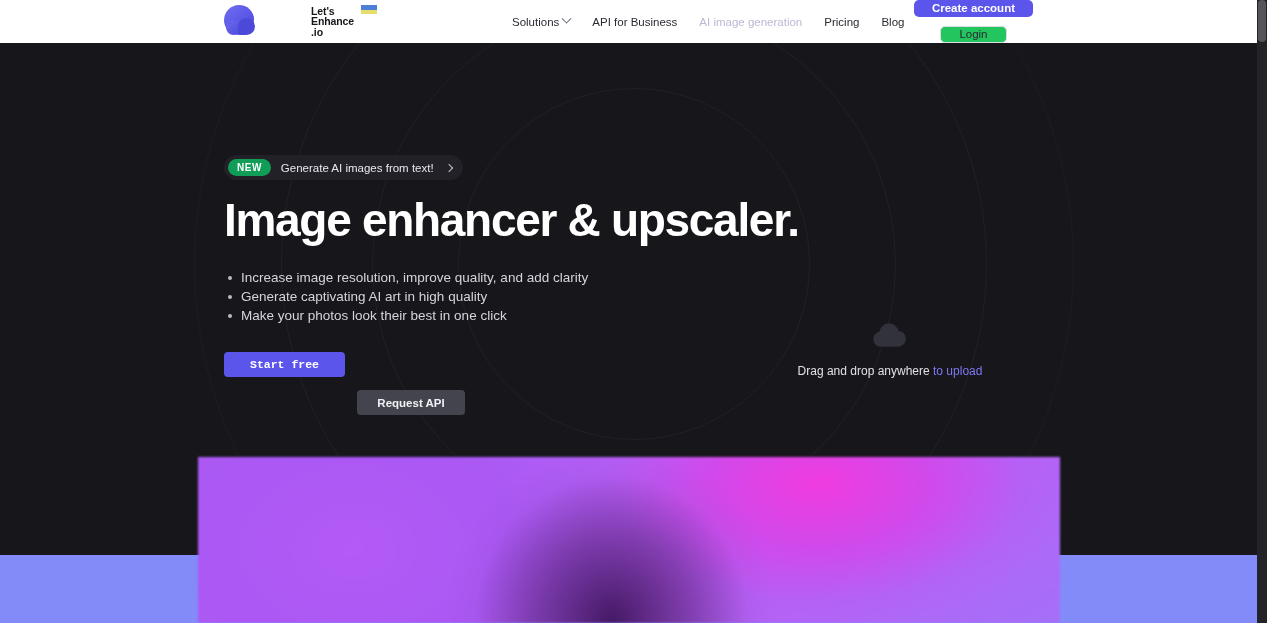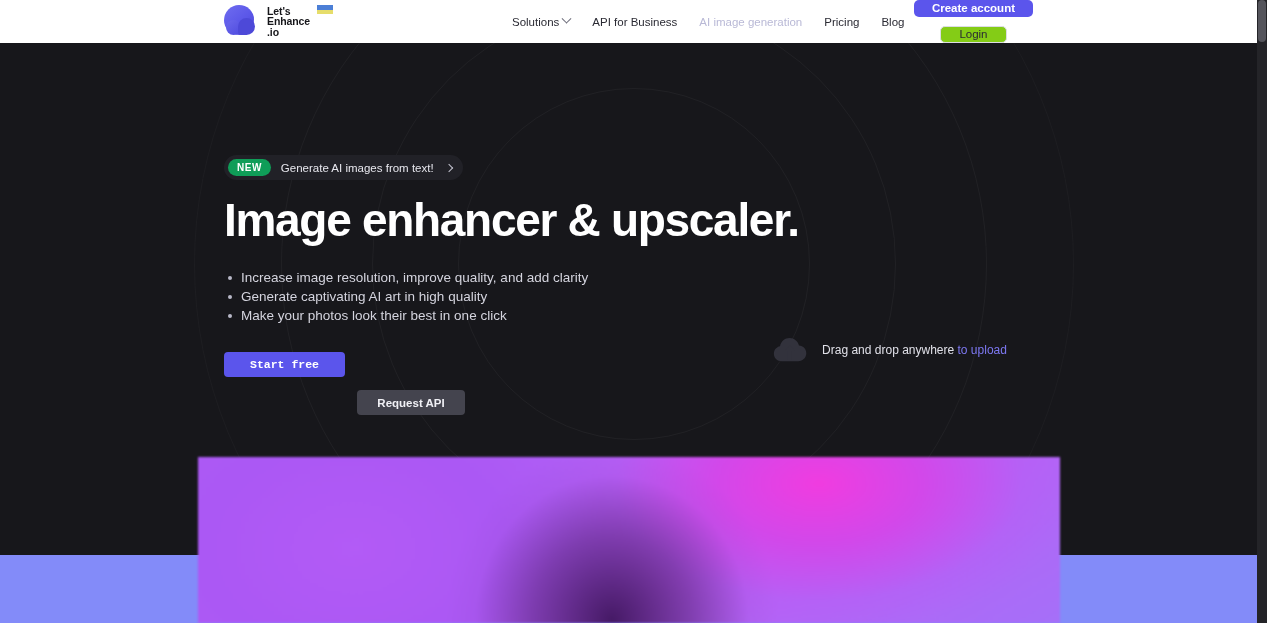--- a/index.html
+++ b/index.html
@@ -38,21 +38,21 @@
     position:absolute; left:14px; top:15px; width:17px; height:17px;
     border-radius:50% 50% 50% 20%;
     background:#4d49d8;
   }
   .logo-text {
     position:relative;
     font-size:10.5px; font-weight:bold; line-height:10.6px;
     color:#16161a; letter-spacing:-0.1px;
     padding-top:1px;
   }
-  .logo-text span { display:block; }
+  .logo-text span { display:block;margin-left:44px; }
   .uaflag {
     position:absolute; right:-23px; top:0px;
     width:16px; height:9px;
     background:linear-gradient(to bottom,#4c7fd6 0%,#4c7fd6 50%,#e6dd6b 50%,#e6dd6b 100%);
   }
 
   .nav { position:absolute; left:512px; top:0; height:43px; display:flex; align-items:center; gap:22px; }
   .nav-item {
     font-size:11.5px; color:#2a2a33; text-decoration:none;
     display:flex; align-items:center; gap:4px; white-space:nowrap;
@@ -66,21 +66,21 @@
   }
 
   .header-actions { position:absolute; right:224px; top:0; height:43px; display:flex; align-items:center; gap:9px;flex-direction:column; }
   .btn-create {
     background:#5b55ec; color:#fff; border:none;
     font-size:11.5px; font-weight:bold;
     padding:0 18px; height:26px; border-radius:5px;
     font-family:inherit; cursor:pointer; white-space:nowrap;
   }
   .btn-login {
-    background:#84cc16; color:#2a2a33; border:1px solid #dcdce4;
+    background:#22c55e; color:#2a2a33; border:1px solid #dcdce4;
     font-size:11.5px; padding:0 18px; height:26px; border-radius:5px;
     font-family:inherit; cursor:pointer; white-space:nowrap;
   }
 
   
   .hero { position:absolute; top:43px; left:0; width:1257px; height:512px; background:#17171b; overflow:hidden; }
 
   .rings { position:absolute; left:634px; top:221px; width:0; height:0; pointer-events:none; }
   .ring {
     position:absolute; border-radius:50%;
@@ -141,21 +141,21 @@
     background:#44444e; color:#f0f0f5; border:none;
     font-size:11.5px; font-weight:bold;
     width:108px; height:25px; border-radius:4px;
     font-family:inherit; cursor:pointer;margin-top:38px;
   }
 
   
   .dropzone {
     position:absolute; left:890px; top:307px;
     transform:translate(-50%,-50%);
-    display:flex; flex-direction:row; align-items:center; gap:15px;
+    display:flex; flex-direction:column; align-items:center; gap:15px;
     cursor:pointer;
   }
   .cloud-icon { width:34px; height:26px; }
   .drop-text { font-size:12px; color:#e0e0e8; white-space:nowrap; }
   .drop-link { color:#7d78f2; }
 
   
   .showcase {
     position:absolute; left:198px; top:457px;
     width:862px; height:166px;

